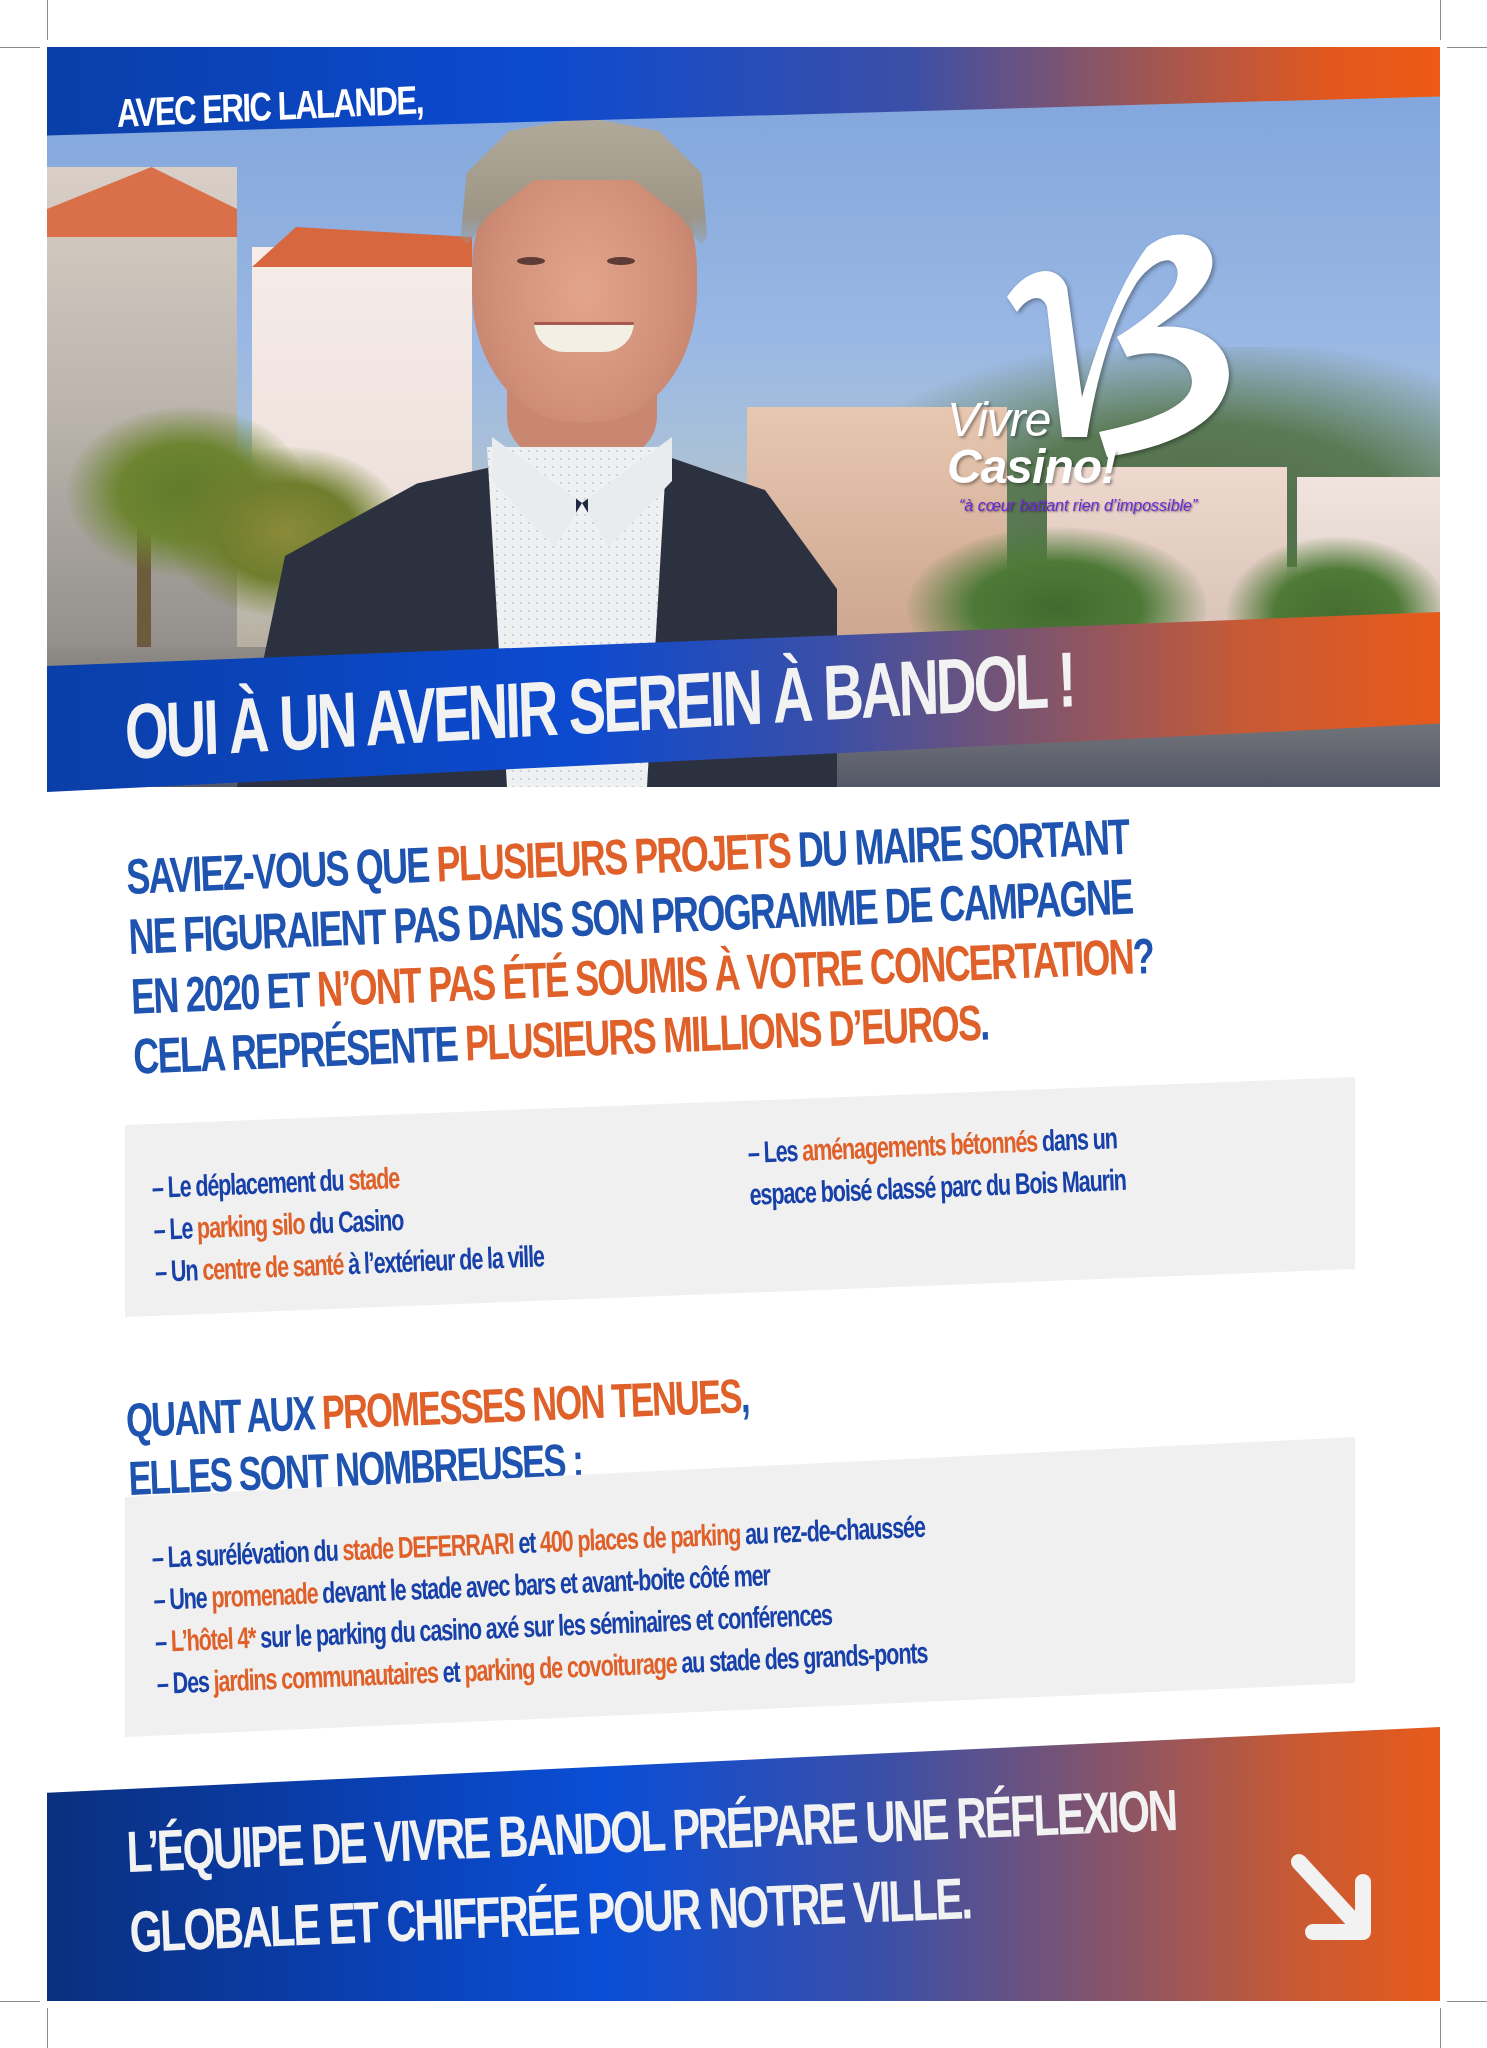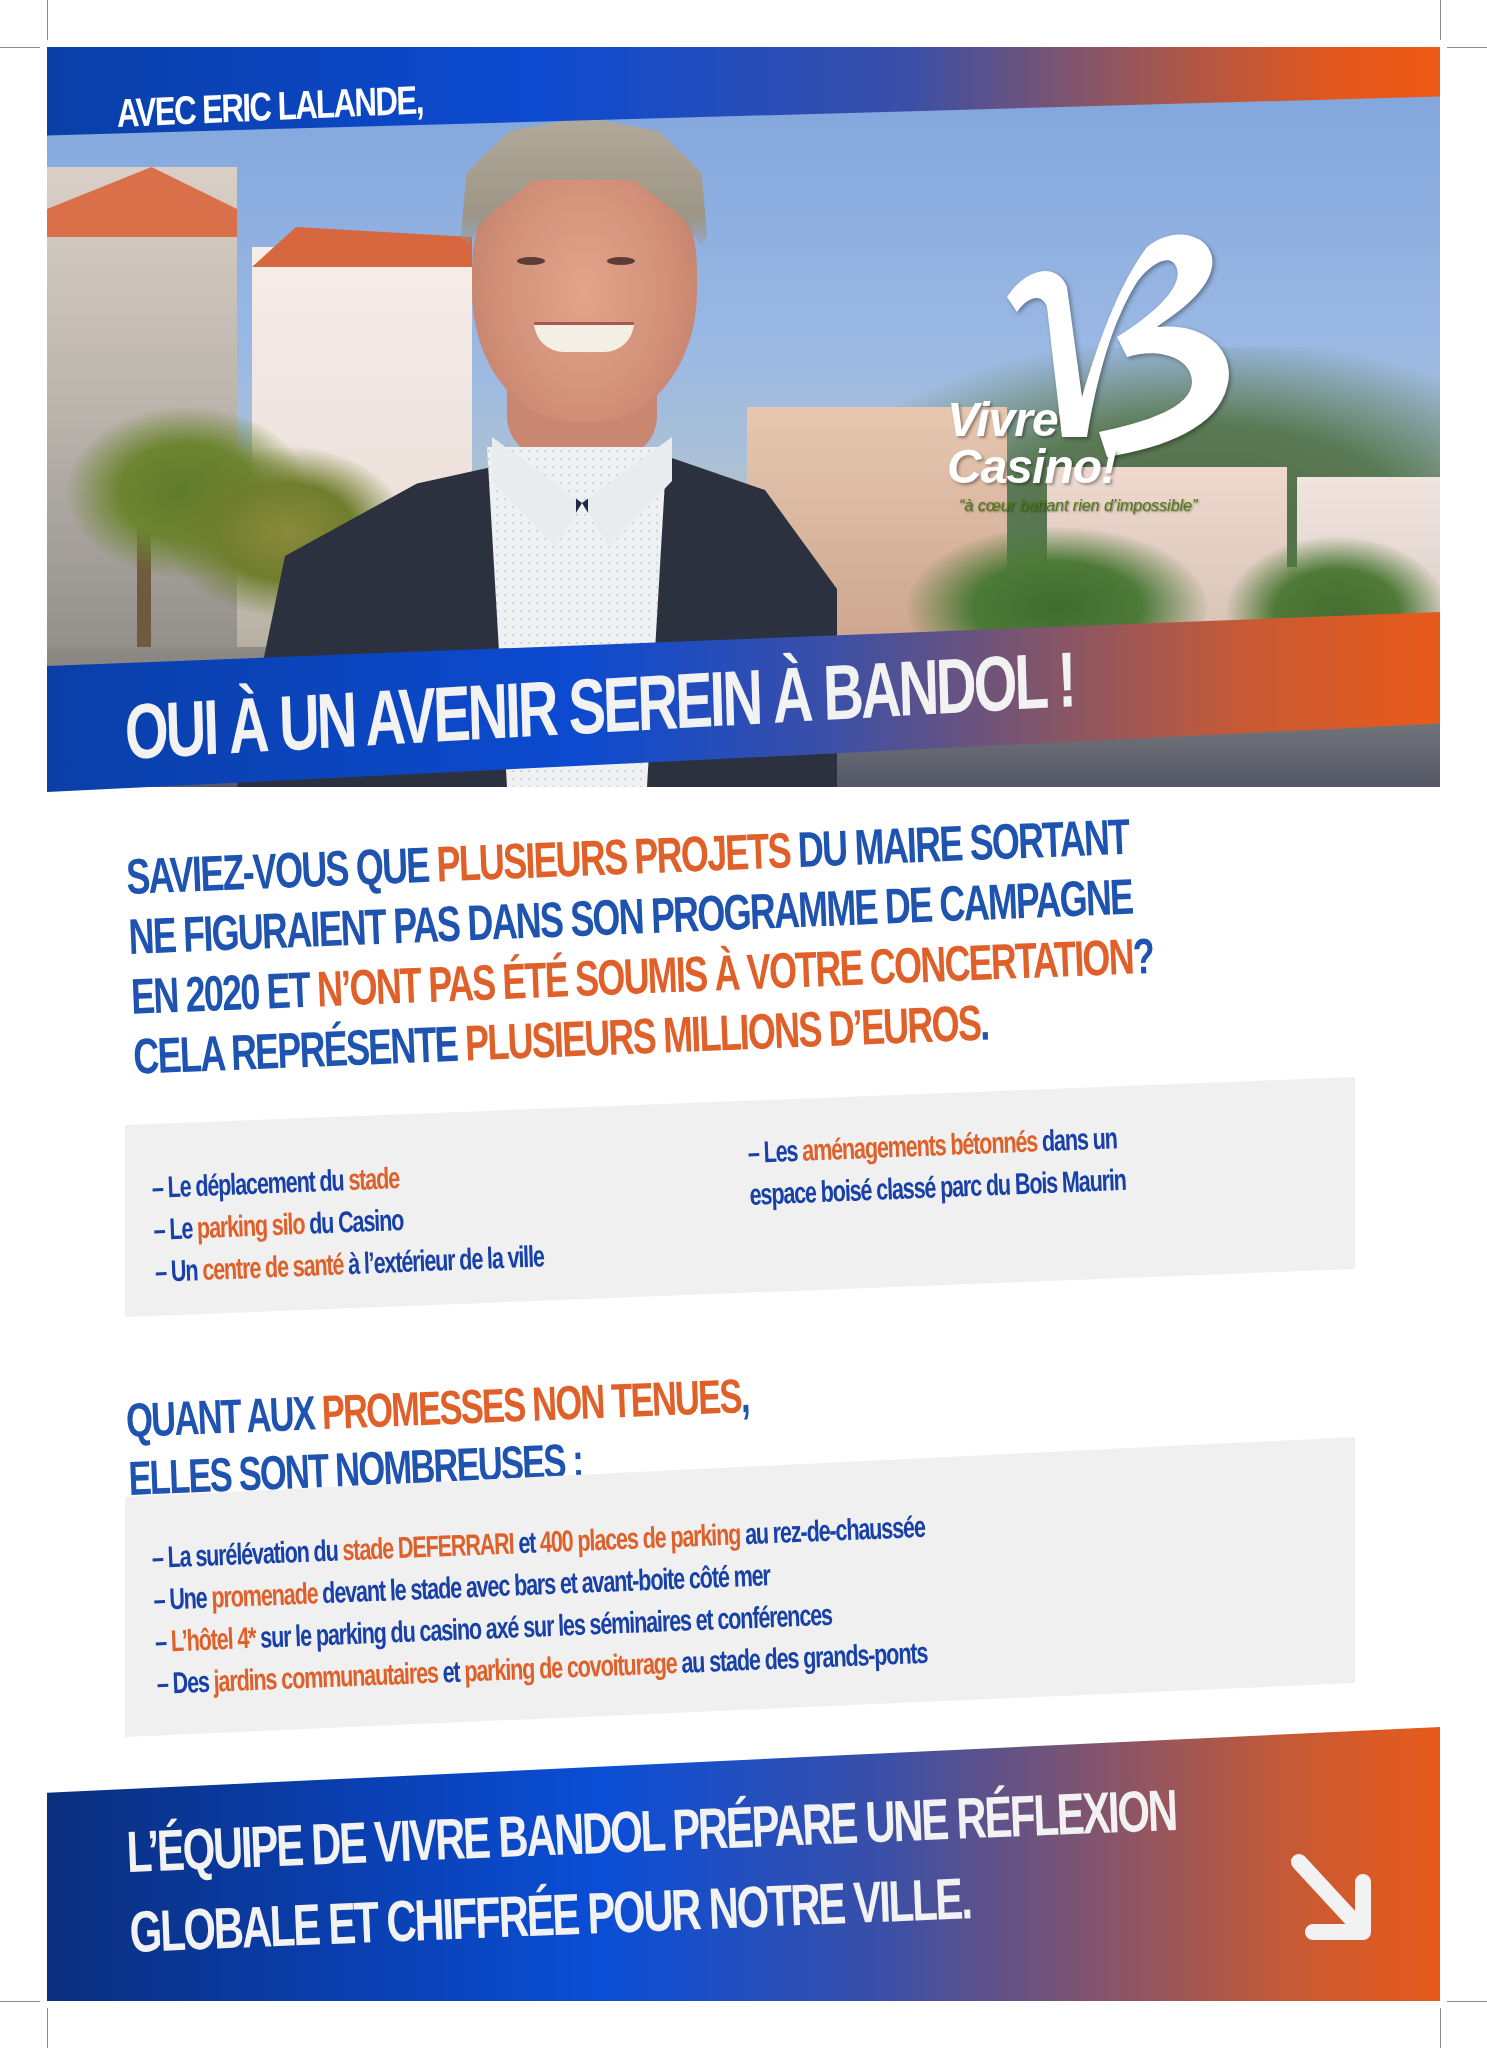--- a/index.html
+++ b/index.html
@@ -52,23 +52,23 @@
     
     .top-band { position: absolute; left: 0; top: 0; width: 1393px; height: 130px;
       background: linear-gradient(90deg, #0a3fa8 0%, #0c4ad0 35%, #3b4fa7 62%, #a4574f 80%, #e2571f 92%, #ee5a14 100%);
       clip-path: polygon(0 0, 100% 0, 100% 38%, 0 68%); }
     .top-title { position: absolute; left: 70px; top: 44px; color: #ffffff; font-weight: bold; font-size: 40px; letter-spacing: -2px;
       transform: scaleX(0.78) rotate(-2deg); transform-origin: left center; white-space: nowrap; }
 
     
     .logo { position: absolute; left: 900px; top: 180px; width: 380px; height: 320px; }
     .logo-mark { position: absolute; left: 40px; top: 0; width: 260px; height: 240px; }
-    .logo-vivre { position: absolute; left: 0; top: 165px; color: #fff; font-style: italic; font-weight: bold; font-size: 48px; letter-spacing: -1px; text-shadow: 2px 2px 3px rgba(0,0,0,0.35); }
+    .logo-vivre { position: absolute; left: 0; top: 165px; color: #fff; font-style: italic; font-weight: normal; font-size: 48px; letter-spacing: -1px; text-shadow: 2px 2px 3px rgba(0,0,0,0.35); }
     .logo-bandol { position: absolute; left: 0; top: 212px; color: #fff; font-style: italic; font-weight: bold; font-size: 48px; letter-spacing: -1px; text-shadow: 2px 2px 3px rgba(0,0,0,0.35); }
-    .logo-tagline { position: absolute; left: 12px; top: 270px; color: #4d7c0f; font-style: italic; font-size: 16px; white-space: nowrap; text-shadow: 1px 1px 2px rgba(0,0,0,0.5); }
+    .logo-tagline { position: absolute; left: 12px; top: 270px; color: #6d28d9; font-style: italic; font-size: 16px; white-space: nowrap; text-shadow: 1px 1px 2px rgba(0,0,0,0.5); }
 
     
     .headline-band { position: absolute; left: 0; top: 565px; width: 1393px; height: 180px;
       background: linear-gradient(90deg, #0a3fa8 0%, #0c4ad0 38%, #3a4fa8 56%, #7a5470 70%, #c75a35 86%, #e85a1a 100%);
       clip-path: polygon(0 30%, 100% 0, 100% 62%, 0 100%); }
     .headline { position: absolute; left: 78px; top: 640px; color: #f2f2f2; font-weight: bold; font-size: 78px; letter-spacing: -4px;
       transform: scaleX(0.72) rotate(-2.3deg); transform-origin: left center; white-space: nowrap; }
 
     
     .intro { position: absolute; left: 78px; top: 800px; width: 1320px; transform: rotate(-2.3deg); transform-origin: left top; }

